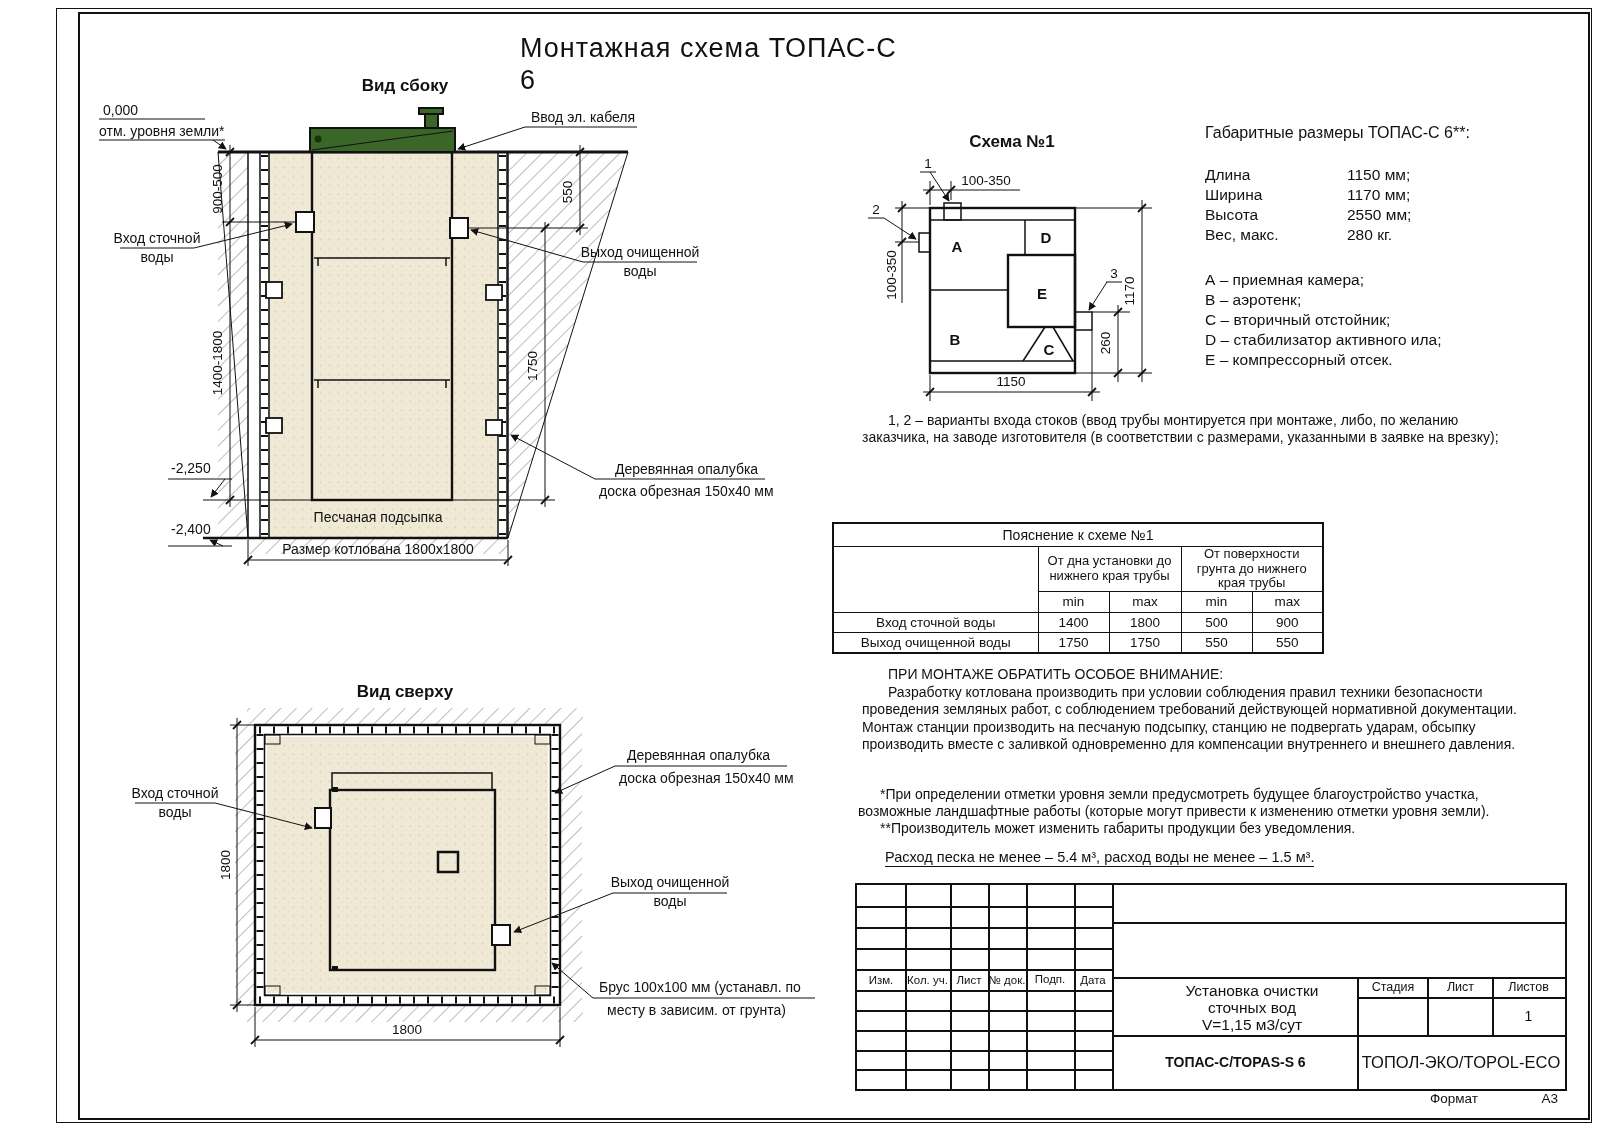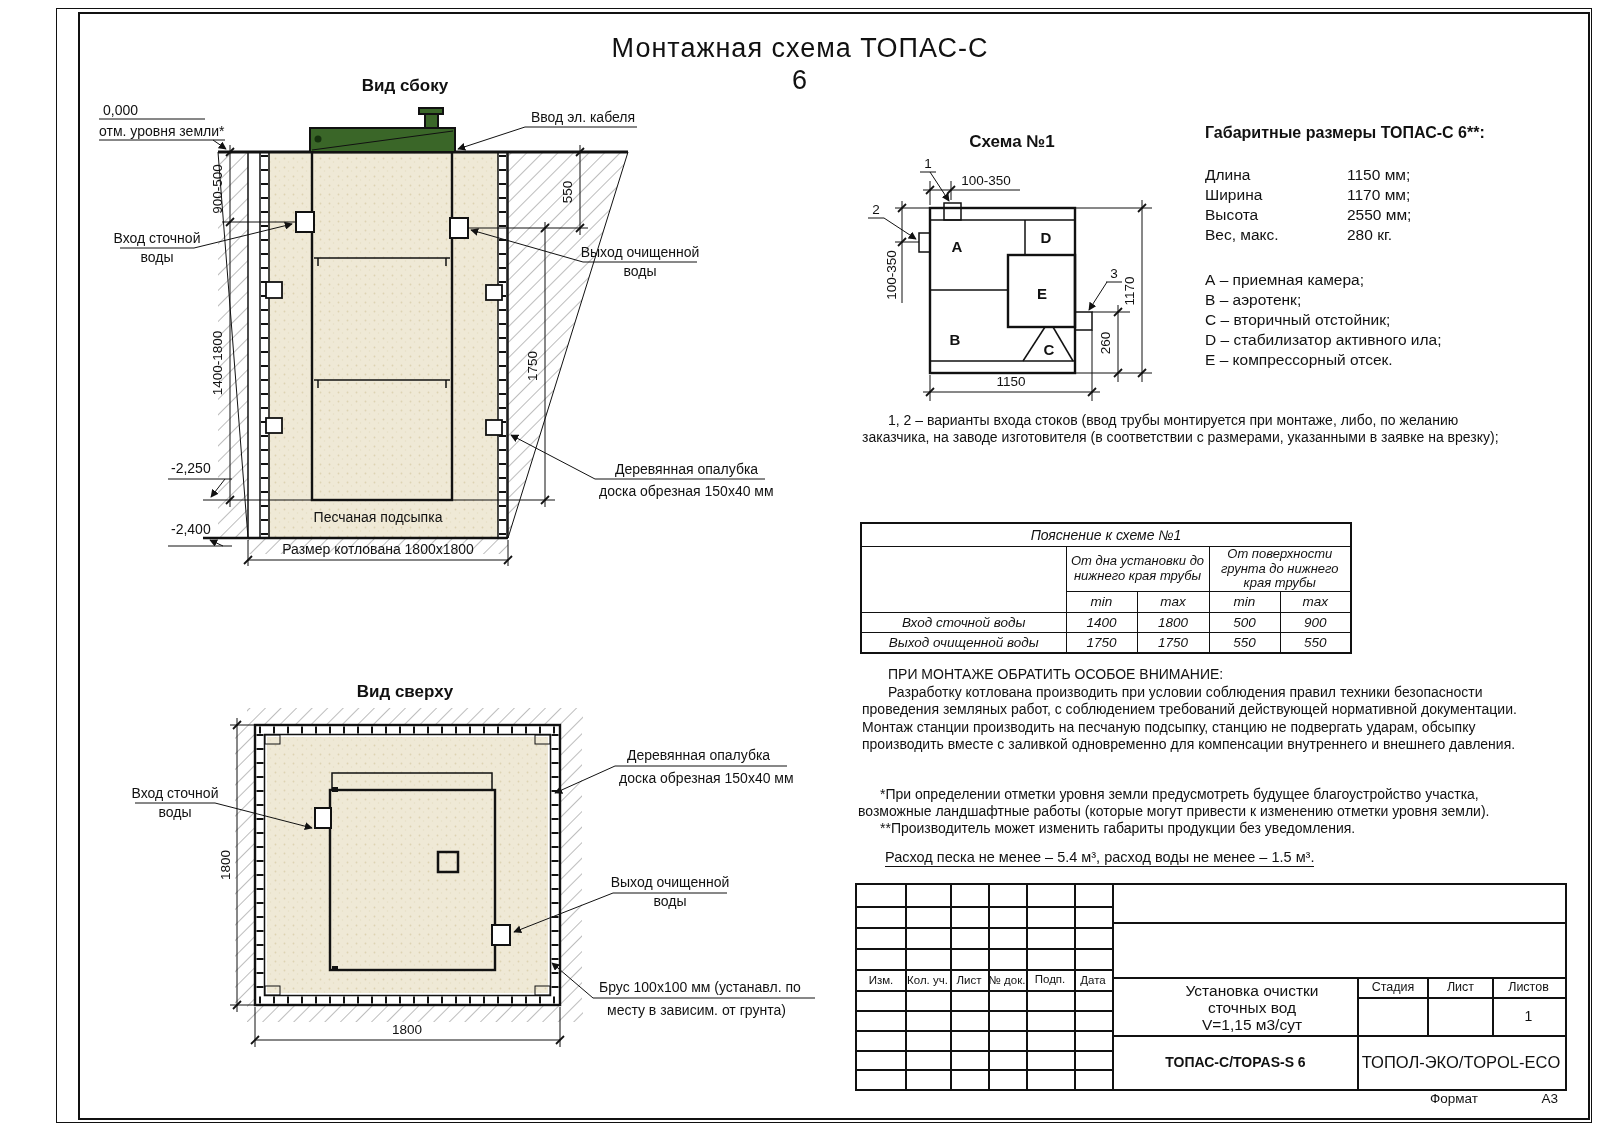--- a/index.html
+++ b/index.html
@@ -1,43 +1,43 @@
 <!DOCTYPE html>
 <html><head>
 <meta charset="utf-8">
 <style>
   html,body{margin:0;padding:0;background:#e8e8e8;}
   .page{position:relative;width:1600px;height:1131px;background:#ffffff;overflow:hidden;
         font-family:"Liberation Sans", sans-serif;color:#111;}
   .abs{position:absolute;}
   .outer-border{position:absolute;left:56px;top:8px;right:8px;bottom:8px;border:1.5px solid #111;}
   .frame{position:absolute;left:78px;top:12px;width:1508px;height:1104px;border:2.5px solid #111;}
-  .main-title{position:absolute;left:520px;top:32px;width:560px;text-align:center;
+  .main-title{position:absolute;left:520px;top:32px;width:560px;
               font-size:27px;line-height:32px;letter-spacing:1px;}
   
   svg text{font-family:"Liberation Sans", sans-serif;fill:#111;}
   .t-view{font-size:17px;font-weight:600;}
   .t-lbl{font-size:14px;}
   .t-dim{font-size:13.5px;}
   .t-comp{font-size:15px;font-weight:600;}
   .ln{stroke:#111;stroke-width:1.5;fill:none;}
   .ln2{stroke:#111;stroke-width:2.4;fill:none;}
   .thin{stroke:#111;stroke-width:1;fill:none;}
   .tick{stroke:#111;stroke-width:1.8;}
   
   .specs{position:absolute;left:1205px;top:124px;width:345px;font-size:16px;}
-  .specs .hd{margin-bottom:24px;font-weight:bold;}
+  .specs .hd{margin-bottom:24px;}
   .spec-row{display:flex;height:20px;font-size:15.5px;}
   .spec-row .lb{width:142px;}
   .legend{margin-top:24px;line-height:20px;font-size:15.5px;}
   .notes{position:absolute;left:862px;top:412px;width:660px;font-size:14px;line-height:17px;}
   .notes p{margin:0;text-indent:26px;}
   .notes p.gap{margin-top:15px;}
-  .explain-table{position:absolute;left:860px;top:522px;border-collapse:collapse;
-                 font-size:13.5px;table-layout:fixed;font-style:italic;}
+  .explain-table{position:absolute;left:832px;top:522px;border-collapse:collapse;
+                 font-size:13.5px;table-layout:fixed;}
   .explain-table td{border:1.6px solid #111;text-align:center;padding:0 2px;overflow:hidden;}
   .explain-table{border:2.5px solid #111;}
   .explain-table .t-title{height:22px;font-size:14px;}
   .explain-table .grp{height:42px;font-size:13px;line-height:14.5px;}
   .explain-table .mm{height:20px;}
   .explain-table .dr{height:19px;}
   .attention{position:absolute;left:862px;top:666px;width:665px;font-size:14px;line-height:17.5px;}
   .attention .hd{text-indent:26px;}
   .attention p{margin:0;text-indent:26px;}
   .footnotes{position:absolute;left:858px;top:786px;width:666px;font-size:14px;line-height:17px;}

